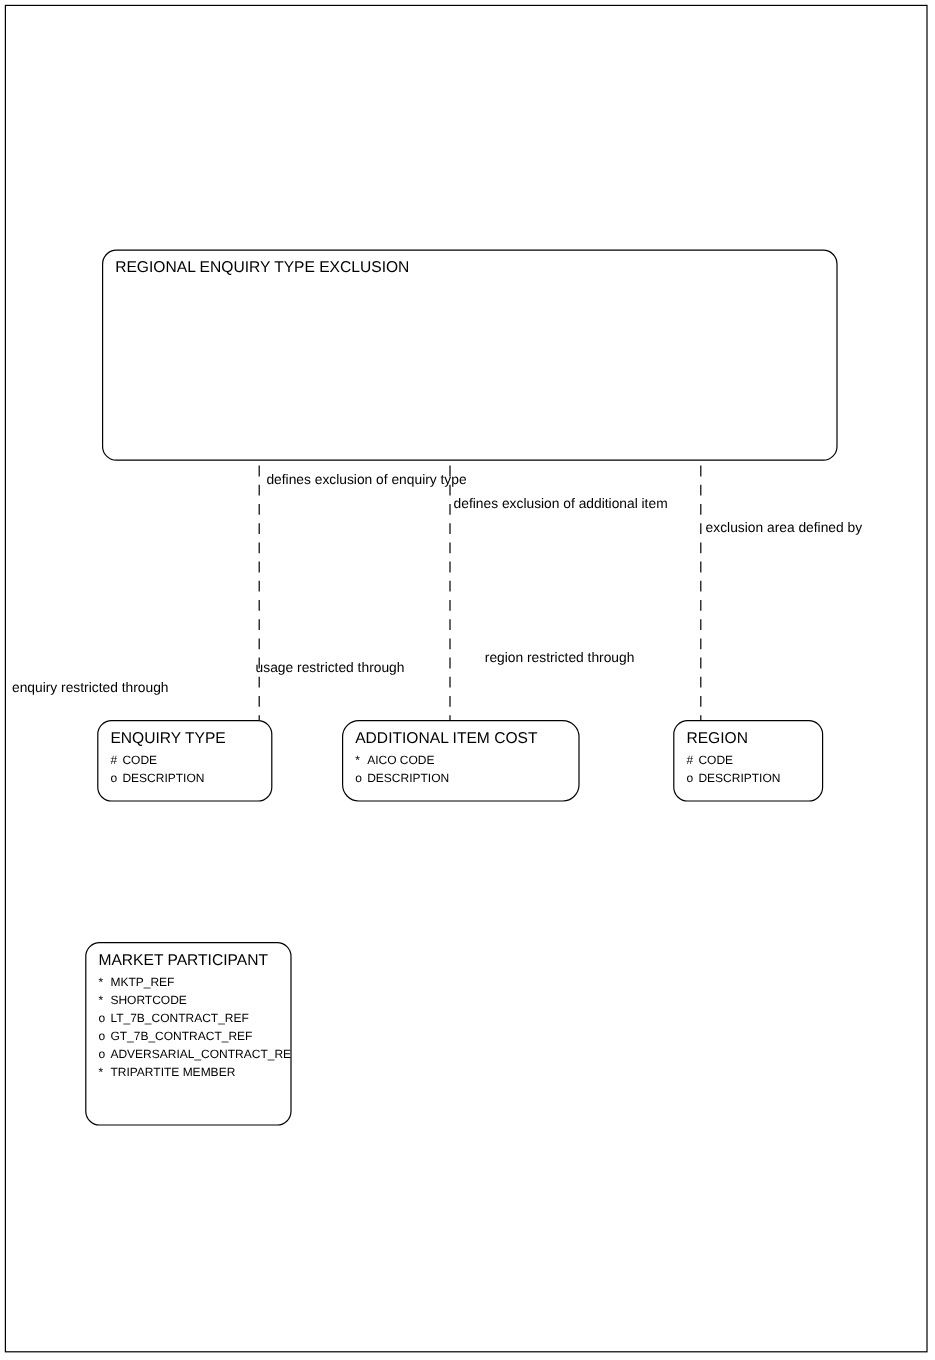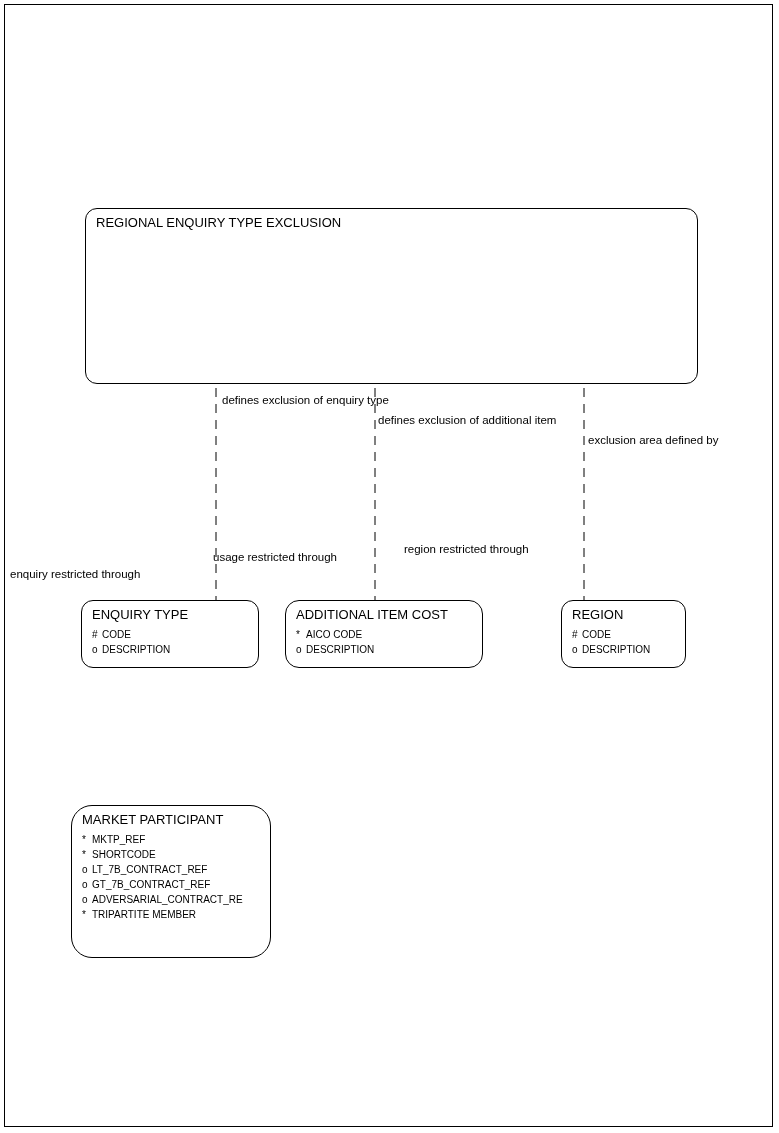--- a/index.html
+++ b/index.html
@@ -100,21 +100,21 @@
   </div>
 
   <div class="rel-label" style="left:222px; top:394px;text-align:center;">defines exclusion of enquiry type</div>
   <div class="rel-label" style="left:378px; top:414px;">defines exclusion of additional item</div>
   <div class="rel-label" style="left:588px; top:434px;">exclusion area defined by</div>
 
   <div class="rel-label" style="left:10px; top:568px;">enquiry restricted through</div>
   <div class="rel-label" style="left:197px; top:551px;margin-left:16px;">usage restricted through</div>
   <div class="rel-label" style="left:404px; top:543px;">region restricted through</div>
 
-  <div class="entity" style="left:81px; top:600px; width:178px; height:68px;">
+  <div class="entity" style="left:81px; top:600px; width:146px; height:68px;">
     <div class="entity-title">ENQUIRY TYPE</div>
     <div class="attr-list">
       <span class="attr-row">
         <span class="attr-mark">#</span><span class="attr-name">CODE</span>
       </span>
       <span class="attr-row">
         <span class="attr-mark">o</span><span class="attr-name">DESCRIPTION</span>
       </span>
     </div>
   </div>
@@ -136,21 +136,21 @@
     <div class="attr-list">
       <span class="attr-row">
         <span class="attr-mark">#</span><span class="attr-name">CODE</span>
       </span>
       <span class="attr-row">
         <span class="attr-mark">o</span><span class="attr-name">DESCRIPTION</span>
       </span>
     </div>
   </div>
 
-  <div class="entity" style="left:71px; top:805px; width:200px; height:153px;border-radius:21px;">
+  <div class="entity" style="left:71px; top:785px; width:172px; height:153px;">
     <div class="entity-title">MARKET PARTICIPANT</div>
     <div class="attr-list">
       <span class="attr-row">
         <span class="attr-mark">*</span><span class="attr-name">MKTP_REF</span>
       </span>
       <span class="attr-row">
         <span class="attr-mark">*</span><span class="attr-name">SHORTCODE</span>
       </span>
       <span class="attr-row">
         <span class="attr-mark">o</span><span class="attr-name">LT_7B_CONTRACT_REF</span>

